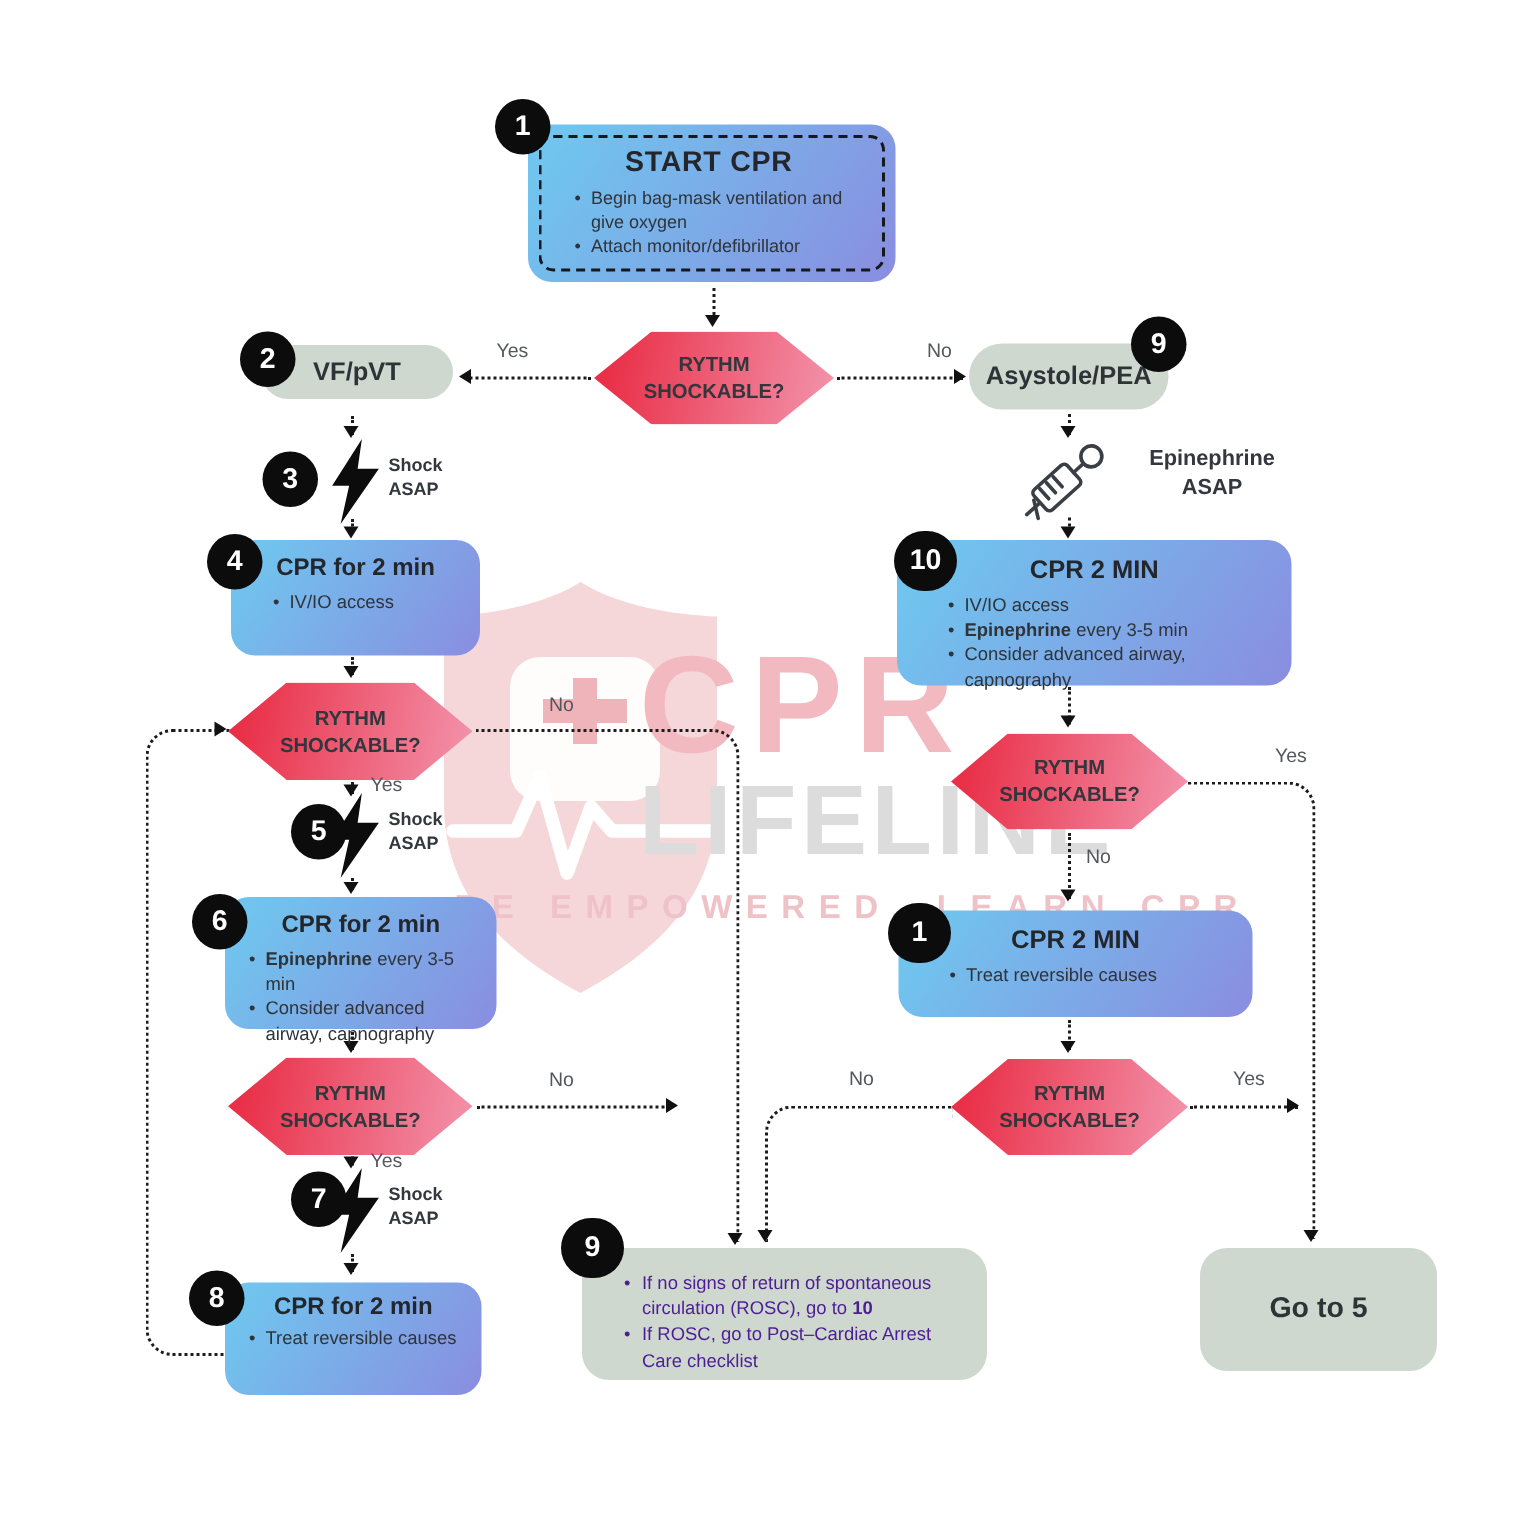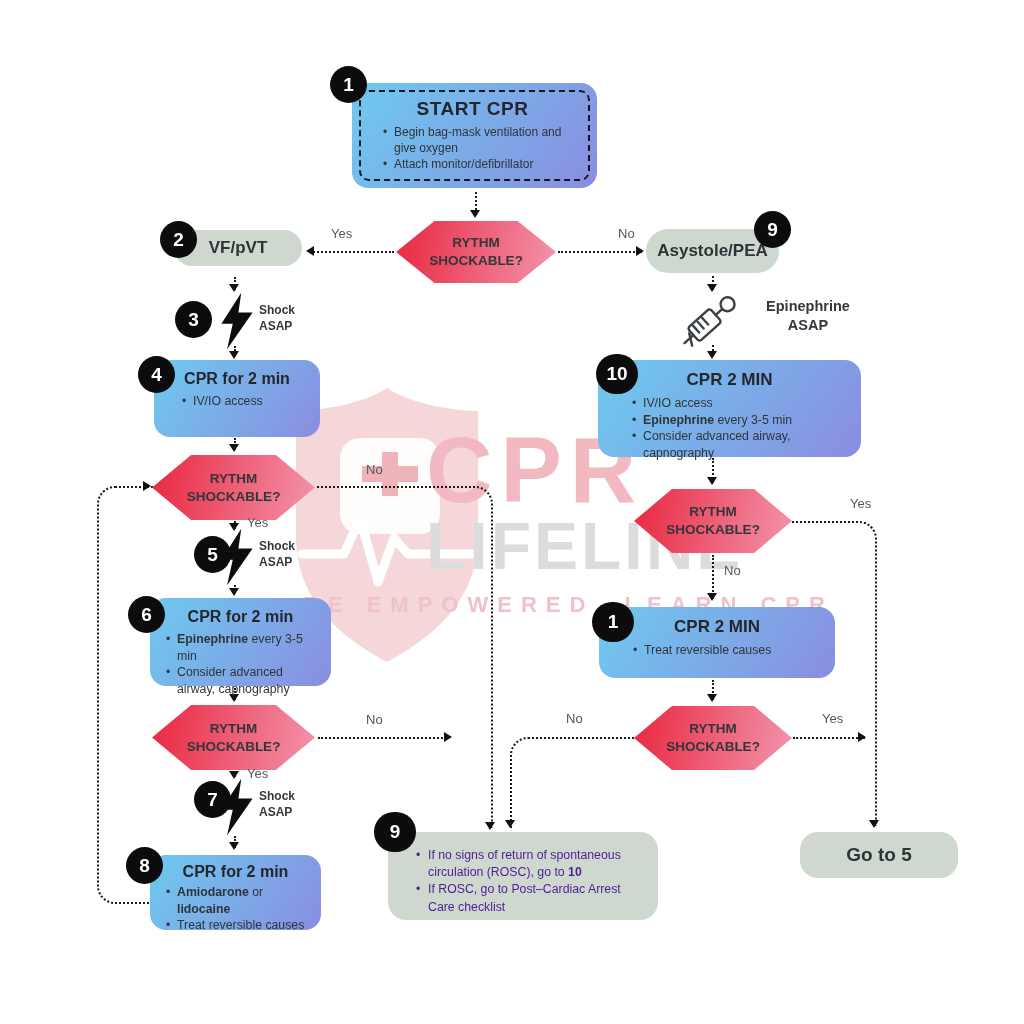--- a/index.html
+++ b/index.html
@@ -44,21 +44,21 @@
   
   #start-box{left:352px;top:83px;width:245px;height:105px;}
   #start-inner{position:absolute;inset:7px;border:2.5px dashed #15181c;border-radius:10px;padding:2px 10px 0 6px;}
   #start-inner .bt{font-size:19px;margin-top:4px;letter-spacing:.5px;}
   #start-inner ul{font-size:12px;margin-top:4px;}
   
   #box12{left:388px;top:832px;width:270px;height:88px;}
   #box12 ul{margin:15px 0 0 0;padding:0 10px 0 28px;font-size:12.3px;line-height:1.4;}
   #box12 li{list-style:none;position:relative;padding-left:12px;}
   #box12 li::before{content:"•";position:absolute;left:0;}
-  #goto5{left:800px;top:832px;width:158px;height:46px;display:flex;align-items:center;justify-content:center;
+  #goto5{left:800px;top:832px;width:158px;height:82px;display:flex;align-items:center;justify-content:center;
          font-weight:bold;font-size:19px;color:#2e3338;}
 </style>
 </head>
 <body>
 
 <div id="stage">
 
   <svg id="wm-shield" width="190" height="280" viewBox="0 0 190 280">
     <path d="M95 2 C120 18 158 24 186 25 V150 C186 215 140 252 95 276 C50 252 4 215 4 150 V25 C32 24 70 18 95 2 Z" fill="#f6d7d9"></path>
     <rect x="48" y="52" width="100" height="96" rx="20" fill="#ffffff" opacity="0.92"></rect>
@@ -226,21 +226,20 @@
     <path d="M15 0 L1 22 H9 L5 40 L23 14 H13 Z" fill="#0c0c0c"></path>
   </svg>
   <div class="sidelabel" style="left:259px;top:789px;">
     <div>Shock</div>
     <div>ASAP</div>
   </div>
 
   <div class="bluebox" style="left:150px;top:855px;width:171px;height:75px;">
     <div class="bt" style="margin-top:8px;">CPR for  2 min</div>
     <ul style="margin-top:3px;">
-      <li><span class="bd">Amiodarone</span><span> or </span><span class="bd">lidocaine</span></li>
       <li>Treat reversible causes</li>
     </ul>
   </div>
 
   <svg style="position:absolute;left:672px;top:288px;z-index:3;" width="74" height="66" viewBox="0 0 74 66">
     <g transform="rotate(-42 37 33)" fill="none" stroke="#3a3f45" stroke-width="2.4" stroke-linecap="round">
       <line x1="4" y1="33" x2="16" y2="33"></line>
       <line x1="8" y1="40" x2="14" y2="29"></line>
       <rect x="16" y="24" width="30" height="18" rx="3" fill="#ffffff"></rect>
       <line x1="22" y1="26" x2="22" y2="35"></line>

